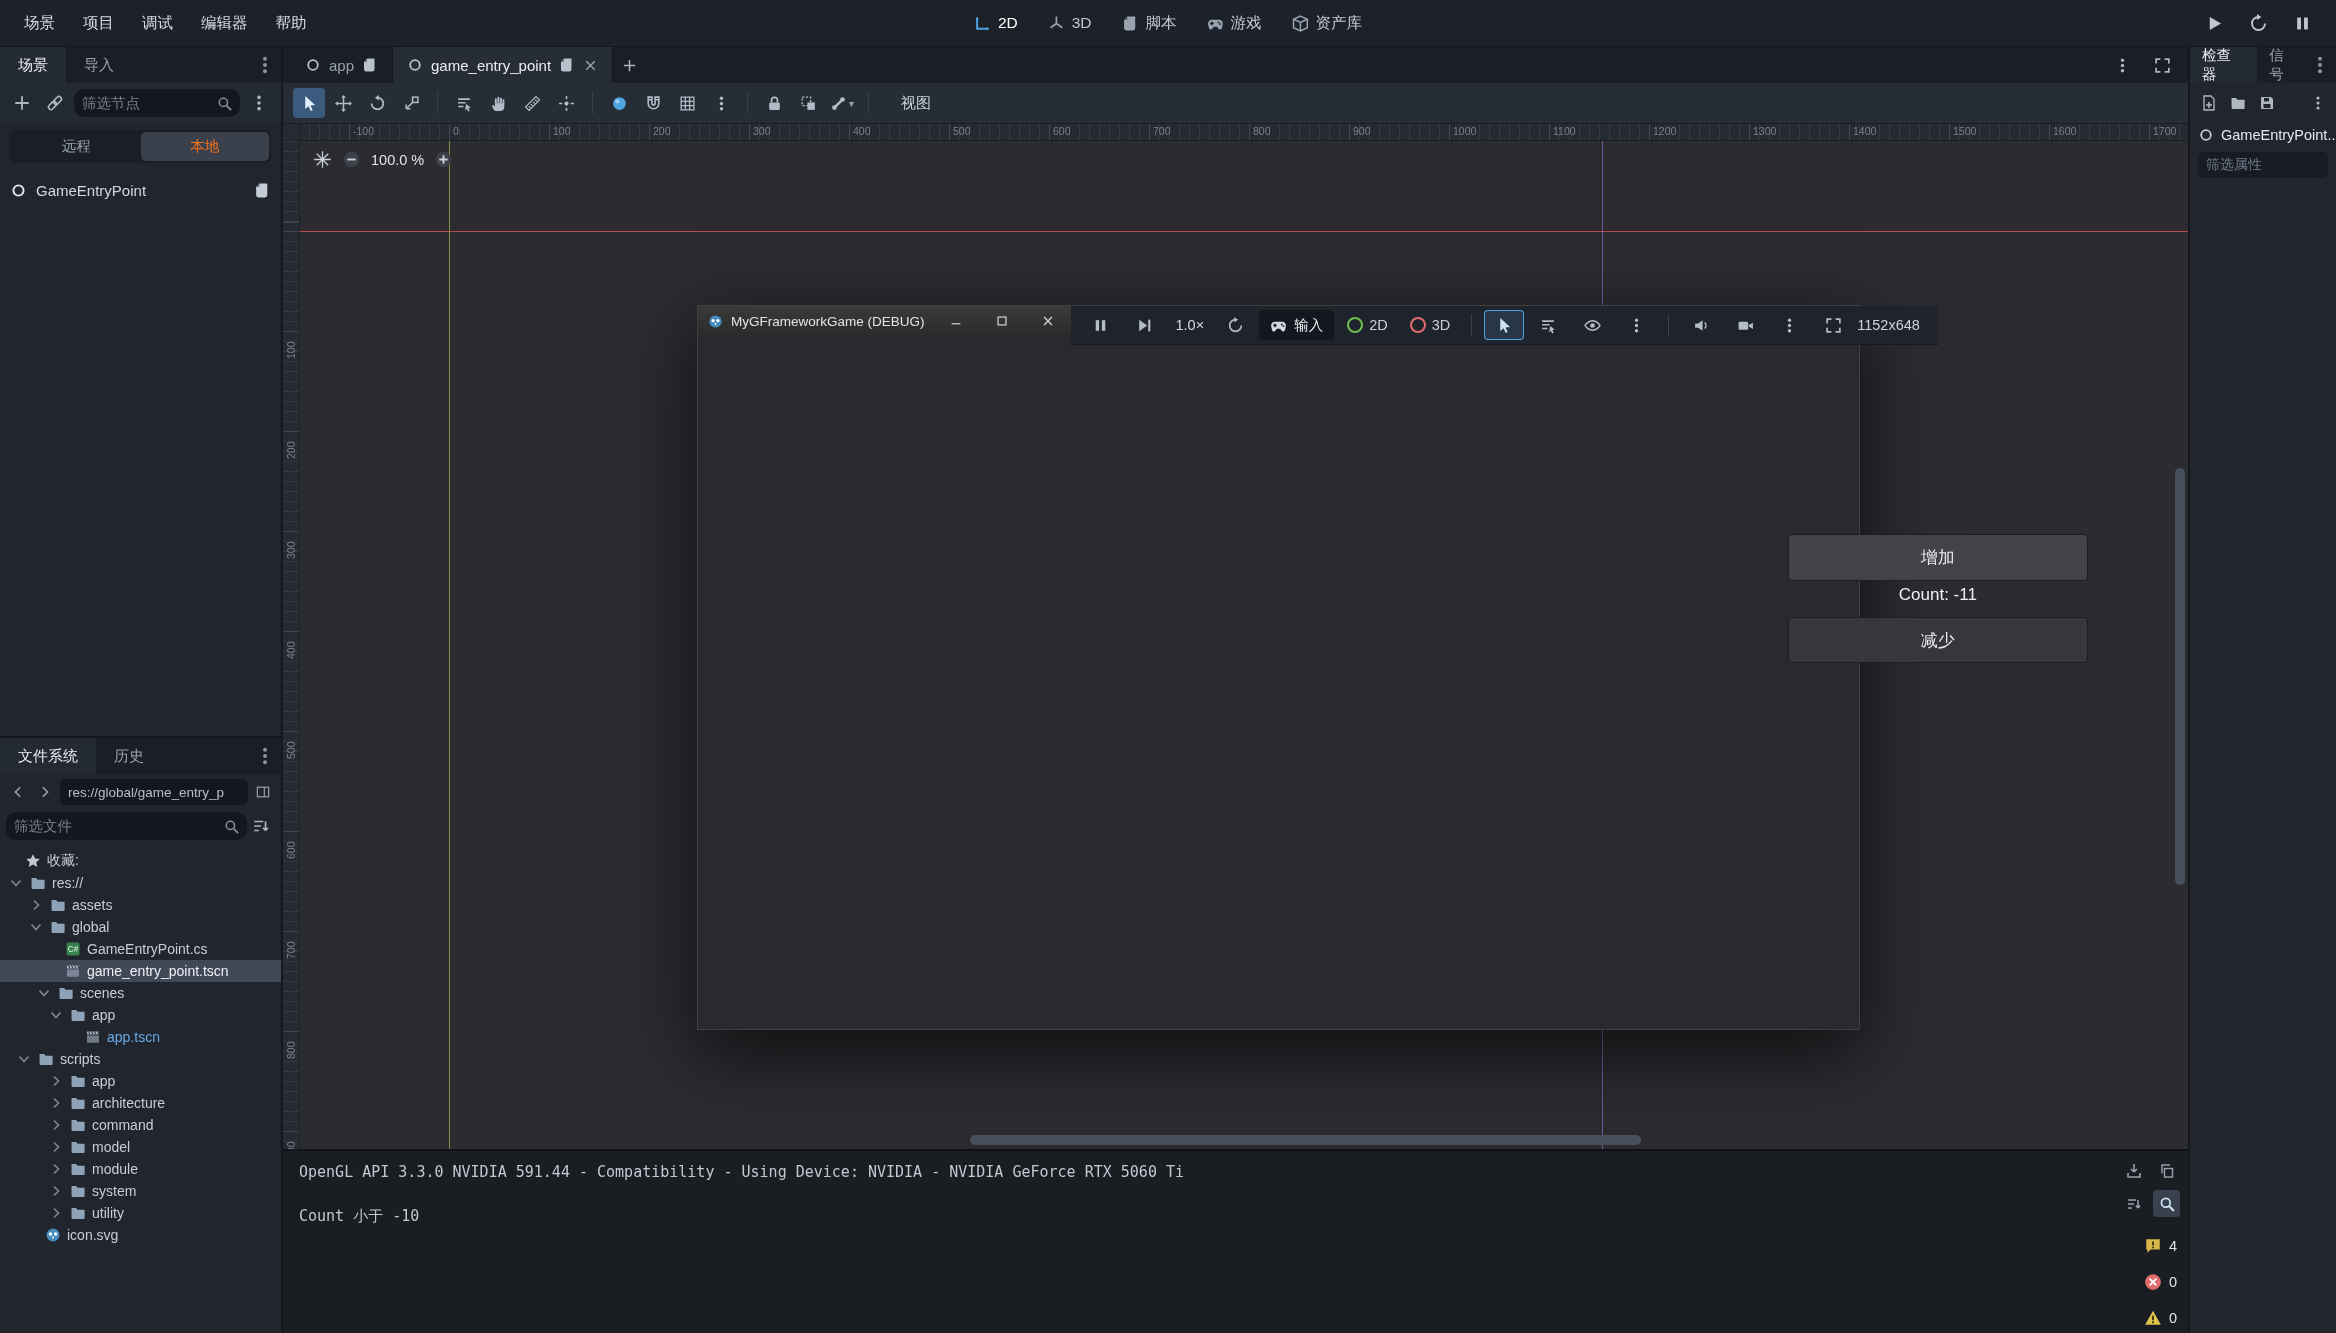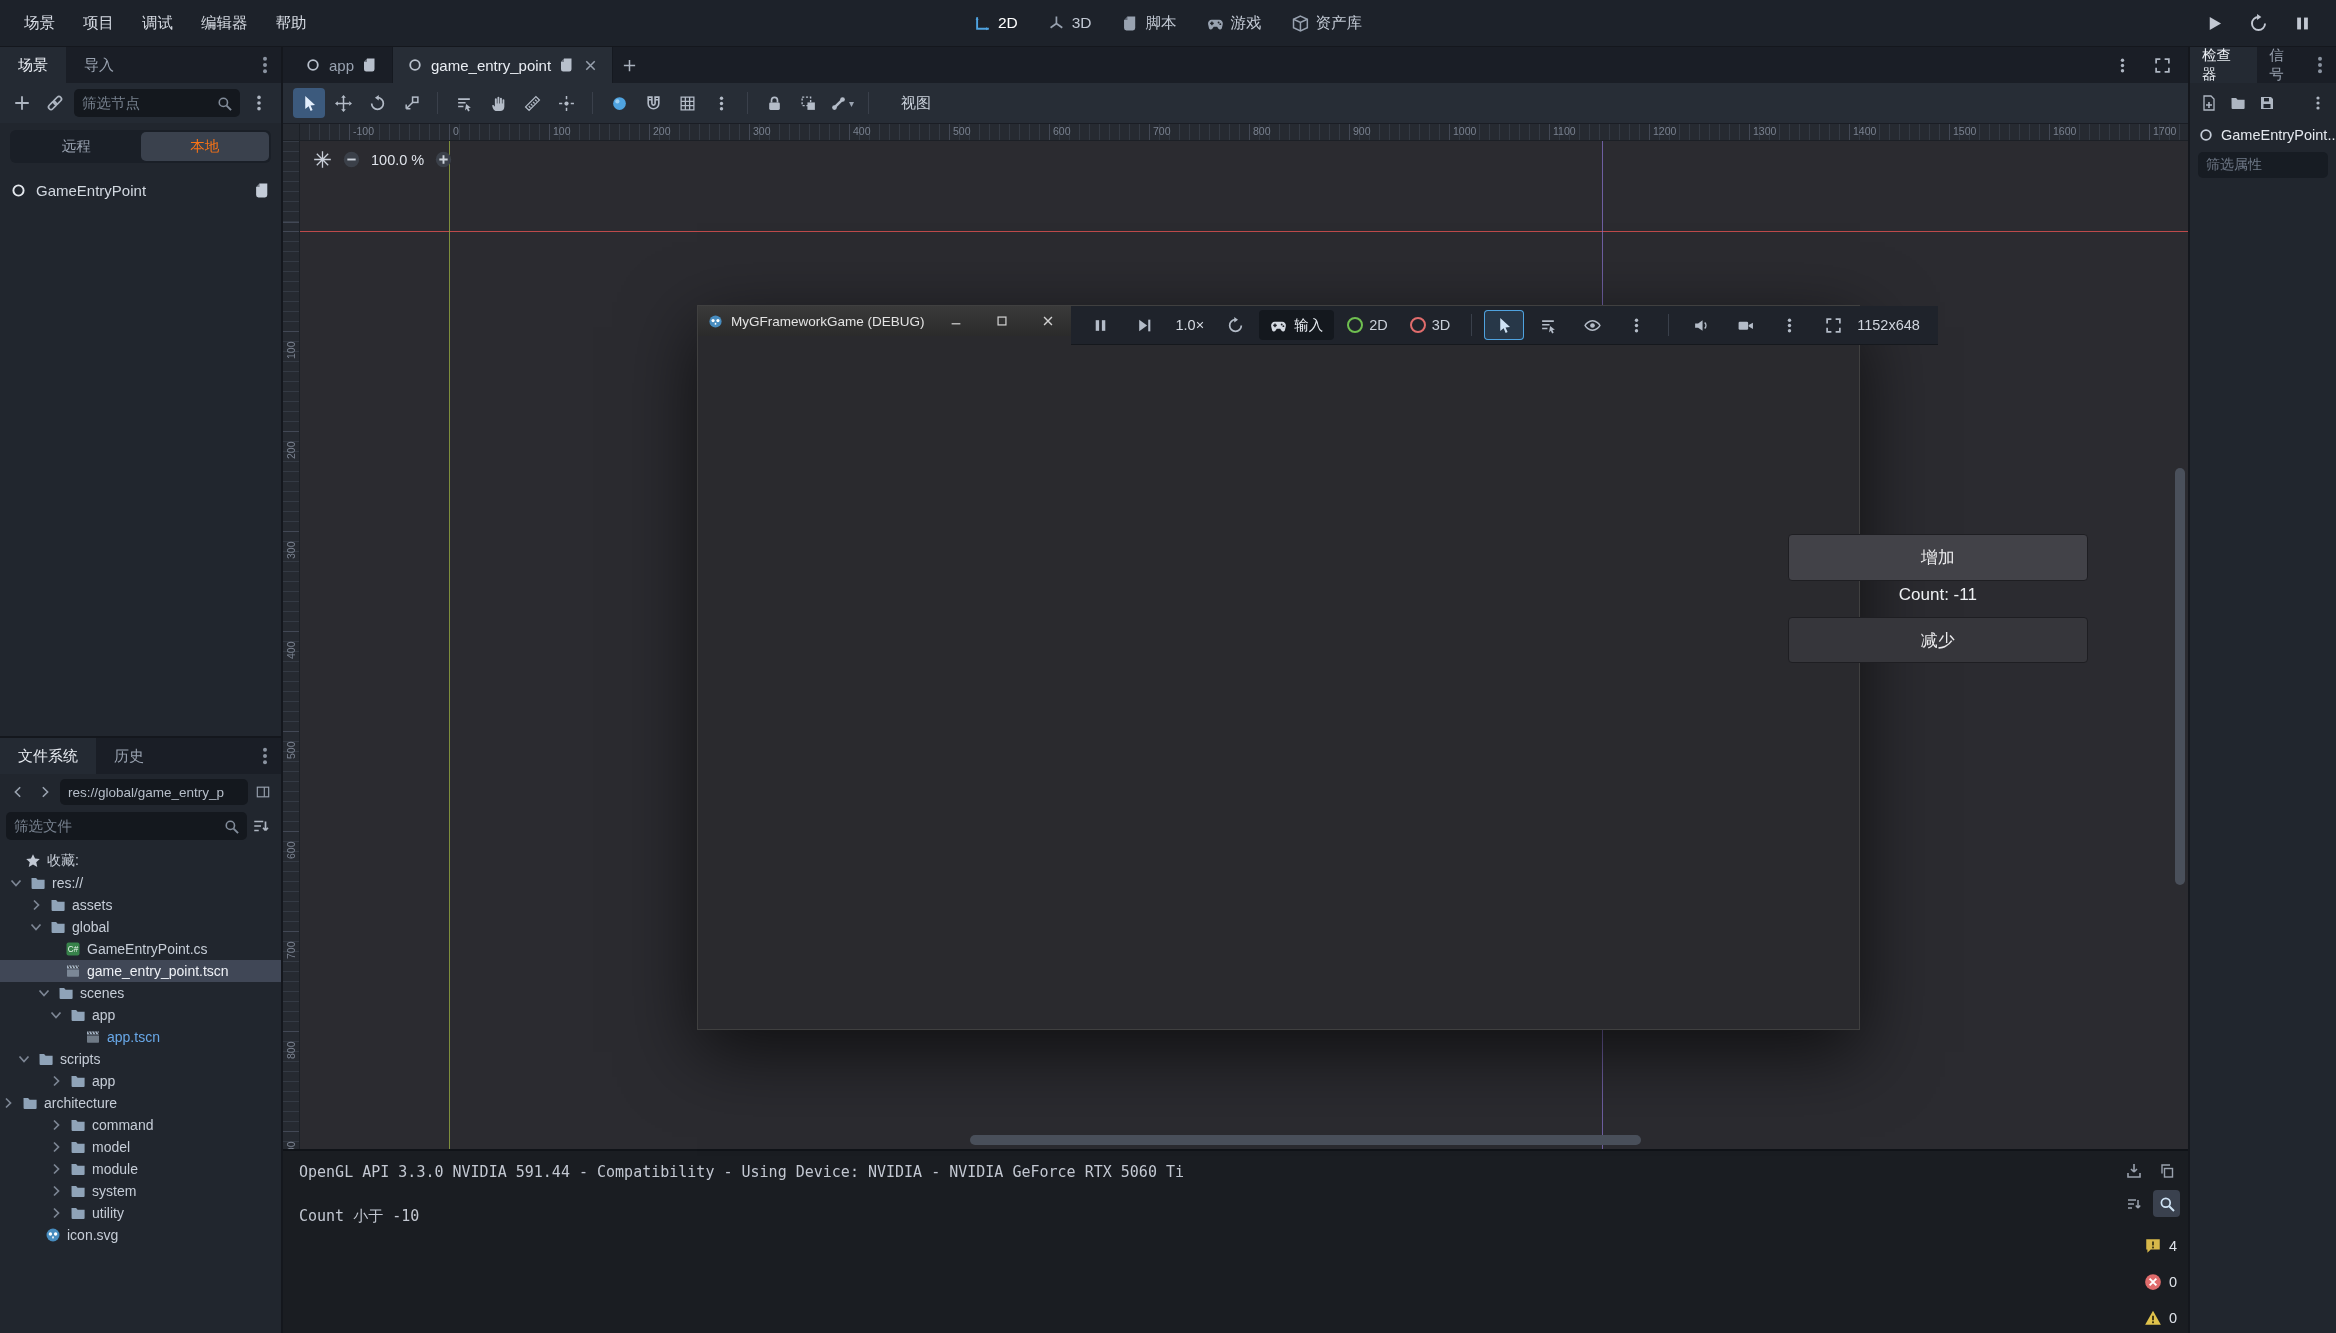--- a/index.html
+++ b/index.html
@@ -33,21 +33,21 @@
   .dock-tabs{display:flex;background:#1a1e26;height:36px;align-items:stretch;flex:none}
   .dock-tab{padding:0 18px;display:flex;align-items:center;font-size:15px;color:#99a2b0}
   .right-col .dock-tab{padding:0 12px;font-size:14.5px}
   .dock-tab.active{background:#242a33;color:#e9edf3}
   .dock-tabs .corner{margin-left:auto;align-self:center;margin-right:6px;color:#8a93a0;width:20px;height:20px}
 
   
   .scene-dock{height:689px;flex:none;display:flex;flex-direction:column;border-bottom:2px solid #14171d}
   .scene-toolbar{display:flex;align-items:center;gap:5px;padding:6px 8px;background:#242a33;flex:none}
   .tool-btn{width:28px;height:28px;border-radius:4px;display:flex;align-items:center;justify-content:center;color:#aeb6c2;flex:none}
-  .searchbox{flex:1;min-width:0;display:flex;align-items:center;height:28px;background:#14181e;border-radius:5px;padding:0 8px;color:#76808e;font-size:14.5px;gap:6px}
+  .searchbox{flex:1;min-width:0;display:flex;align-items:center;height:28px;background:#14181e;border-radius:10px;padding:0 8px;color:#76808e;font-size:14.5px;gap:6px}
   .searchbox .ph{flex:1;white-space:nowrap;overflow:hidden}
   .searchbox .icn{width:15px;height:15px;color:#828c9a}
   .seg{margin:7px 10px;display:flex;background:#1a1f27;border-radius:6px;padding:2px;flex:none}
   .seg-opt{flex:1;text-align:center;padding:5px 0;font-size:14.5px;color:#99a2b0;border-radius:5px}
   .seg-opt.active{background:#3a414d;color:#f97316}
   .scene-tree{flex:1;padding-top:4px}
   .tree-row{display:flex;align-items:center;height:32px;padding:0 10px;gap:9px;font-size:15px;color:#d2d8e0}
   .tree-row .icn{width:17px;height:17px;color:#e4e8ee}
   .tree-row .trailing{margin-left:auto;color:#c4ccd8}
 
@@ -500,21 +500,21 @@
                 <path d="M6 3.5 10.5 8 6 12.5" fill="none" stroke="currentColor" stroke-width="1.7"></path>
               </svg>
             </span>
             <span class="icn c-folder">
               <svg viewBox="0 0 16 16">
                 <path d="M1.5 3h4.6l1.5 1.8h7V13a1 1 0 0 1-1 1h-11a1 1 0 0 1-1-1z"></path>
               </svg>
             </span>
             <span class="lbl">app</span>
           </div>
-          <div class="fs-row" style="">
+          <div class="fs-row" style="padding-left:48px">
             <span class="icn arrow">
               <svg viewBox="0 0 16 16">
                 <path d="M6 3.5 10.5 8 6 12.5" fill="none" stroke="currentColor" stroke-width="1.7"></path>
               </svg>
             </span>
             <span class="icn c-folder">
               <svg viewBox="0 0 16 16">
                 <path d="M1.5 3h4.6l1.5 1.8h7V13a1 1 0 0 1-1 1h-11a1 1 0 0 1-1-1z"></path>
               </svg>
             </span>

